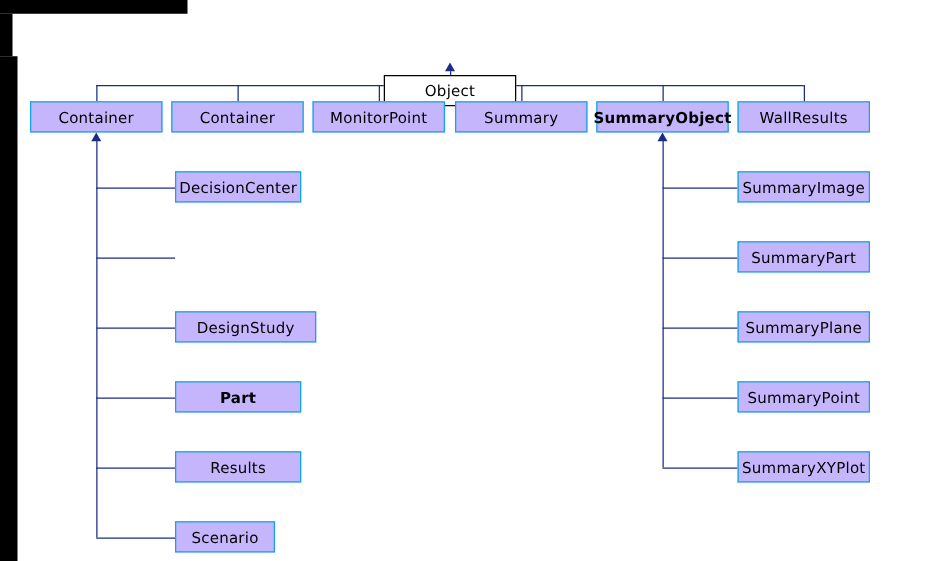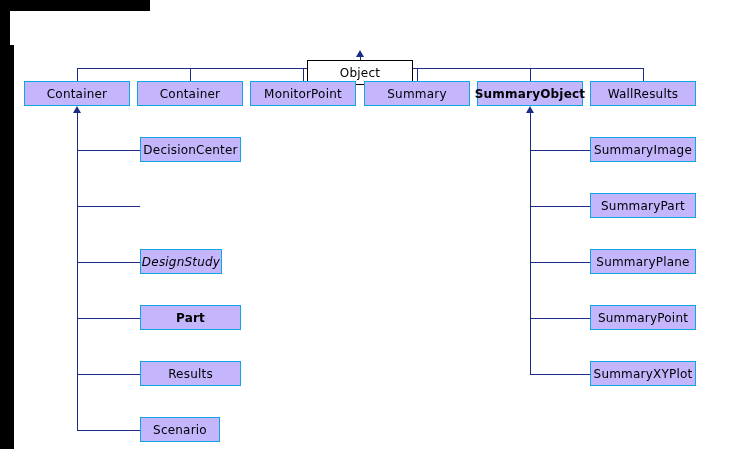--- a/index.html
+++ b/index.html
@@ -119,21 +119,21 @@
   <div class="node" style="left:477px; top:81px; width:106px; height:25px;font-weight:bold;">
     <span>SummaryObject</span>
   </div>
   <div class="node" style="left:590px; top:81px; width:106px; height:25px;">
     <span>WallResults</span>
   </div>
 
   <div class="node" style="left:140px; top:137px; width:101px; height:25px;">
     <span>DecisionCenter</span>
   </div>
-  <div class="node" style="left:140px; top:249px; width:82px; height:25px;font-style:italic;">
+  <div class="node" style="left:140px; top:249px; width:113px; height:25px;">
     <span>DesignStudy</span>
   </div>
   <div class="node" style="left:140px; top:305px; width:101px; height:25px;font-weight:bold;">
     <span>Part</span>
   </div>
   <div class="node" style="left:140px; top:361px; width:101px; height:25px;">
     <span>Results</span>
   </div>
   <div class="node" style="left:140px; top:417px; width:80px; height:25px;">
     <span>Scenario</span>

